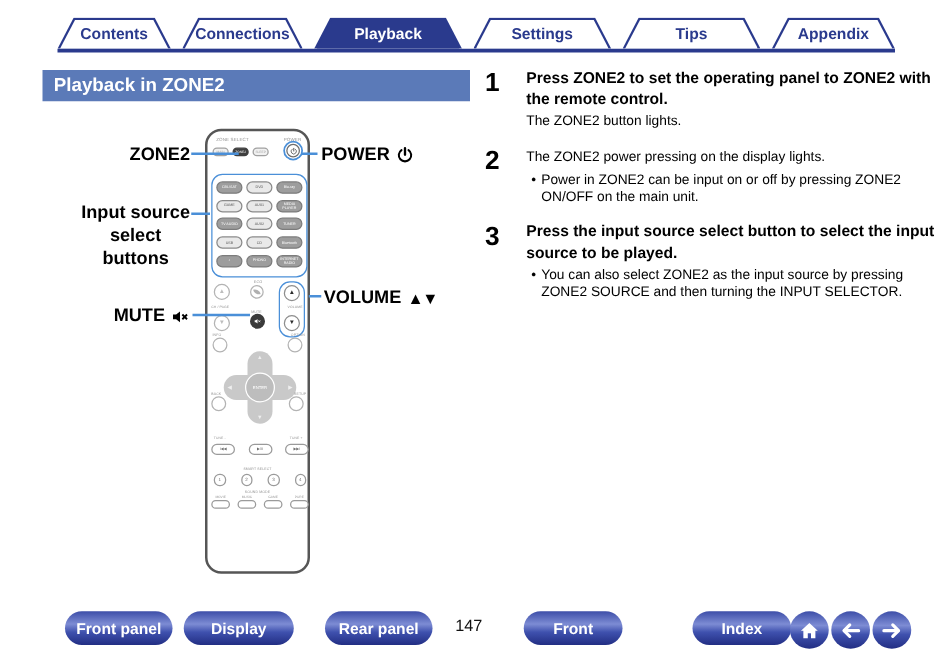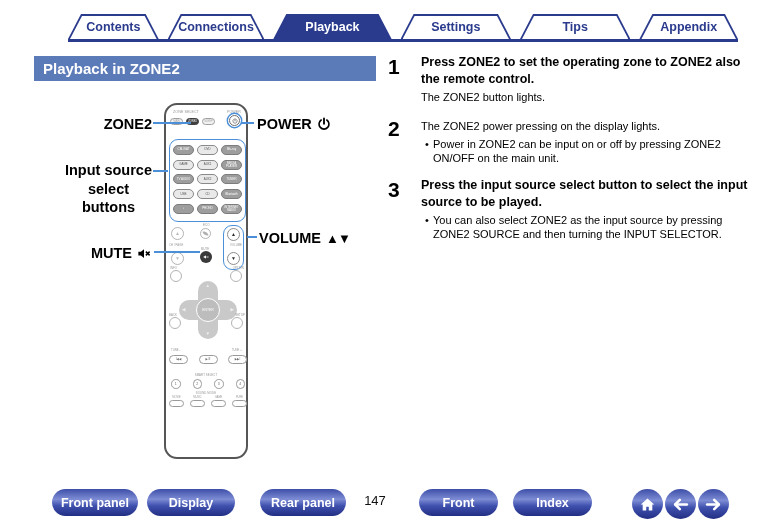--- a/index.html
+++ b/index.html
@@ -1,21 +1,21 @@
 <!DOCTYPE html>
 <html><head>
 <meta charset="utf-8">
 <style>
   * { margin:0; padding:0; box-sizing:border-box; }
   html,body { background:#fff; }
   .page { position:relative; width:760px; height:529px; background:#fff; overflow:hidden;
           font-family:"Liberation Sans", sans-serif; color:#000; }
 
   
-  .tabs { position:absolute; left:68px; top:14px; width:670px; height:28px; display:flex; gap:9px;
+  .tabs { position:absolute; left:46px; top:14px; width:670px; height:28px; display:flex; gap:9px;
           border-bottom:3px solid #2a3a8d; }
   .tab { position:relative; height:25px; cursor:pointer; }
   .tab-bg { position:absolute; inset:0; background:#2a3a8d;
             clip-path:polygon(13px 0, calc(100% - 13px) 0, 100% 100%, 0 100%); }
   .tab-fg { position:absolute; left:2px; right:2px; top:2px; bottom:0; background:#fff;
             clip-path:polygon(12px 0, calc(100% - 12px) 0, 100% 100%, 0 100%); }
   .tab.active .tab-fg { background:#2a3a8d; }
   .tab-label { position:absolute; inset:0; display:flex; align-items:center; justify-content:center;
                font-size:12.5px; font-weight:bold; color:#2a3a8d; z-index:1; }
   .tab.active .tab-label { color:#fff; }
@@ -307,21 +307,21 @@
       <span style="font-size:13px; letter-spacing:-1px;">▲▼</span>
     </div>
     <div class="cline" style="left:247px; top:236px; width:10px;"></div>
   </div>
 
   <div class="steps">
 
     <div class="step">
       <div class="step-num">1</div>
       <div class="step-content">
-        <div class="step-title">Press ZONE2 to set the operating zone to ZONE2 also the remote control.</div>
+        <div class="step-title">Press ZONE2 to set the operating panel to ZONE2 with the remote control.</div>
         <div class="step-body">The ZONE2 button lights.</div>
       </div>
     </div>
 
     <div class="step">
       <div class="step-num">2</div>
       <div class="step-content">
         <div class="step-body">The ZONE2 power pressing on the display lights.</div>
         <div class="bullet">
           <span class="dot">•</span>
@@ -341,21 +341,21 @@
       </div>
     </div>
   </div>
 
   <div>
     <div class="pill" style="left:52px; width:86px;">Front panel</div>
     <div class="pill" style="left:147px; width:88px;">Display</div>
     <div class="pill" style="left:260px; width:86px;">Rear panel</div>
     <div class="page-num">147</div>
     <div class="pill" style="left:419px; width:79px;">Front</div>
-    <div class="pill" style="left:513px; width:79px;text-align:center;">Index</div>
+    <div class="pill" style="left:554px; width:79px;text-align:center;">Index</div>
 
     <div class="ficon" style="left:632px;">
       <svg width="17" height="17" viewBox="0 0 24 24" fill="#fff">
         <path d="M12 3.5l9.5 8.5h-2.7v8.5h-5v-5.5h-3.6v5.5h-5V12H2.5z"></path>
       </svg>
     </div>
     <div class="ficon" style="left:665px;">
       <svg width="17" height="17" viewBox="0 0 24 24" fill="none" stroke="#fff" stroke-width="3.6" stroke-linecap="round" stroke-linejoin="round">
         <path d="M21 12H5"></path>
           <path d="M11 5.5L4.5 12l6.5 6.5"></path>

